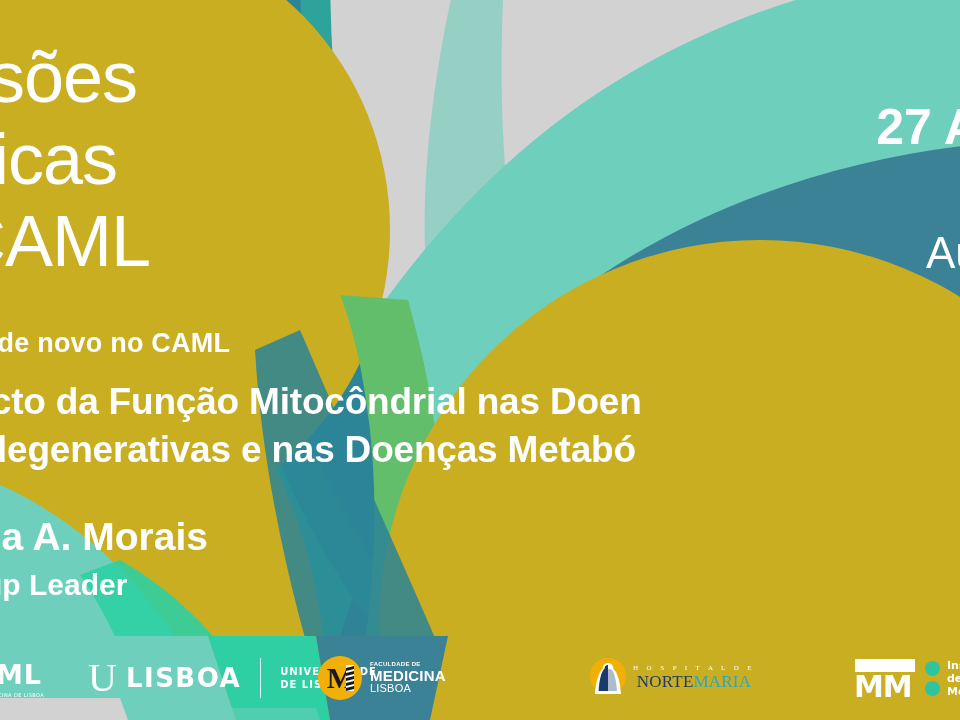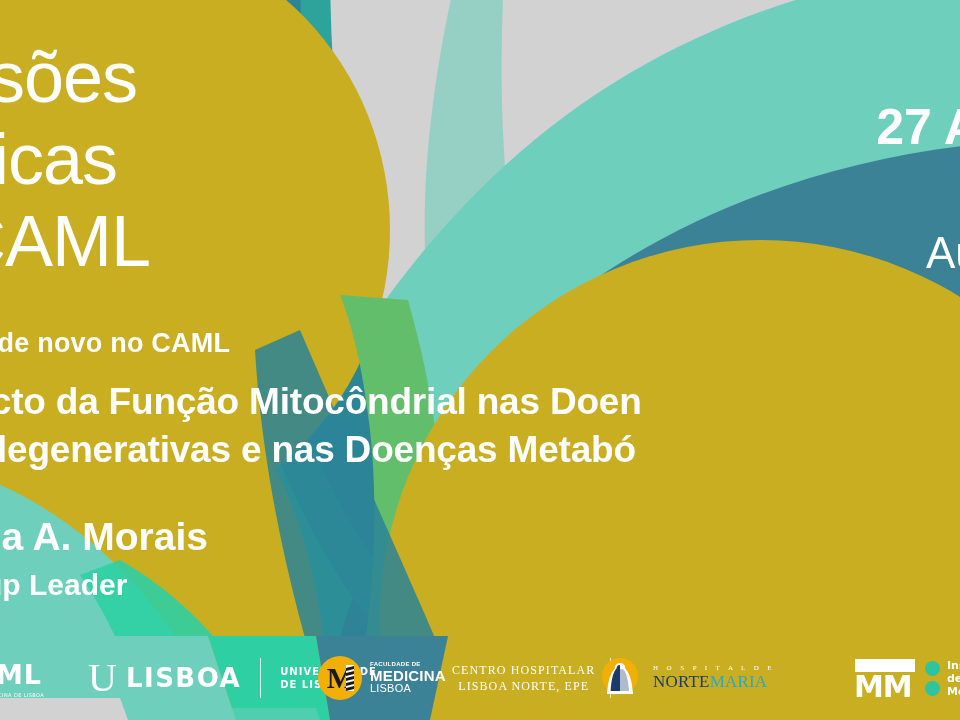--- a/index.html
+++ b/index.html
@@ -121,21 +121,21 @@
     color:#fff;text-align:center;
     font-family:"Liberation Serif", serif;
     font-size:12px;letter-spacing:1.1px;line-height:16px;
   }
   #logo-chln .bar{
     position:absolute;right:-16px;top:22px;
     width:1px;height:40px;background:rgba(255,255,255,.75);
   }
 
   
-  #logo-hsm{left:600px;gap:11px;}
+  #logo-hsm{left:588px;gap:3px;text-align:center;}
   #logo-hsm .hsm-mark{width:42px;height:44px;}
   #logo-hsm .hsm-text{line-height:1.1;}
   #logo-hsm .hsm-t1{
     font-family:"Liberation Serif", serif;font-size:7px;color:#fff;
     letter-spacing:3.4px;
   }
   #logo-hsm .hsm-t2{
     font-family:"Liberation Serif", serif;font-size:17px;letter-spacing:.2px;
   }
   #logo-hsm .hsm-t2 .santa{color:#1b3a6b;font-weight:400;}
@@ -267,27 +267,20 @@
                    M0 23 L8 21 L8 24 L0 26 Z" fill="#1a1a1a"></path>
         </svg>
       </span>
       <span class="fml-text">
         <div class="t1">FACULDADE DE</div>
         <div class="t2">MEDICINA</div>
         <div class="t3">LISBOA</div>
       </span>
     </div>
 
-    <div class="logo" id="logo-chln">
-      <div class="chln-text">
-        <div>CENTRO HOSPITALAR</div>
-        <div>LISBOA NORTE, EPE</div>
-      </div>
-      <span class="bar"></span>
-    </div>
 
     <div class="logo" id="logo-hsm">
       <svg class="hsm-mark" viewBox="0 0 42 44">
         <circle cx="20" cy="20" r="18" fill="#F2B007"></circle>
         <path d="M20 7 C16.5 7 14.5 9.5 14.8 12.5 C10 17 8 26 7 38 L33 38
                  C32 26 30 17 25.2 12.5 C25.5 9.5 23.5 7 20 7 Z" fill="#ffffff"></path>
         <path d="M20 9 C17.8 9 16.4 10.6 16.6 12.6 C13 16.4 11.4 24 10.6 35 L20 35 Z" fill="#1B3A6B"></path>
         <path d="M20 13 L20 35 L29 35 C28.3 25 26.6 17.5 23.6 13.6 Z" fill="#1B3A6B" opacity=".35"></path>
       </svg>
       <span class="hsm-text">

